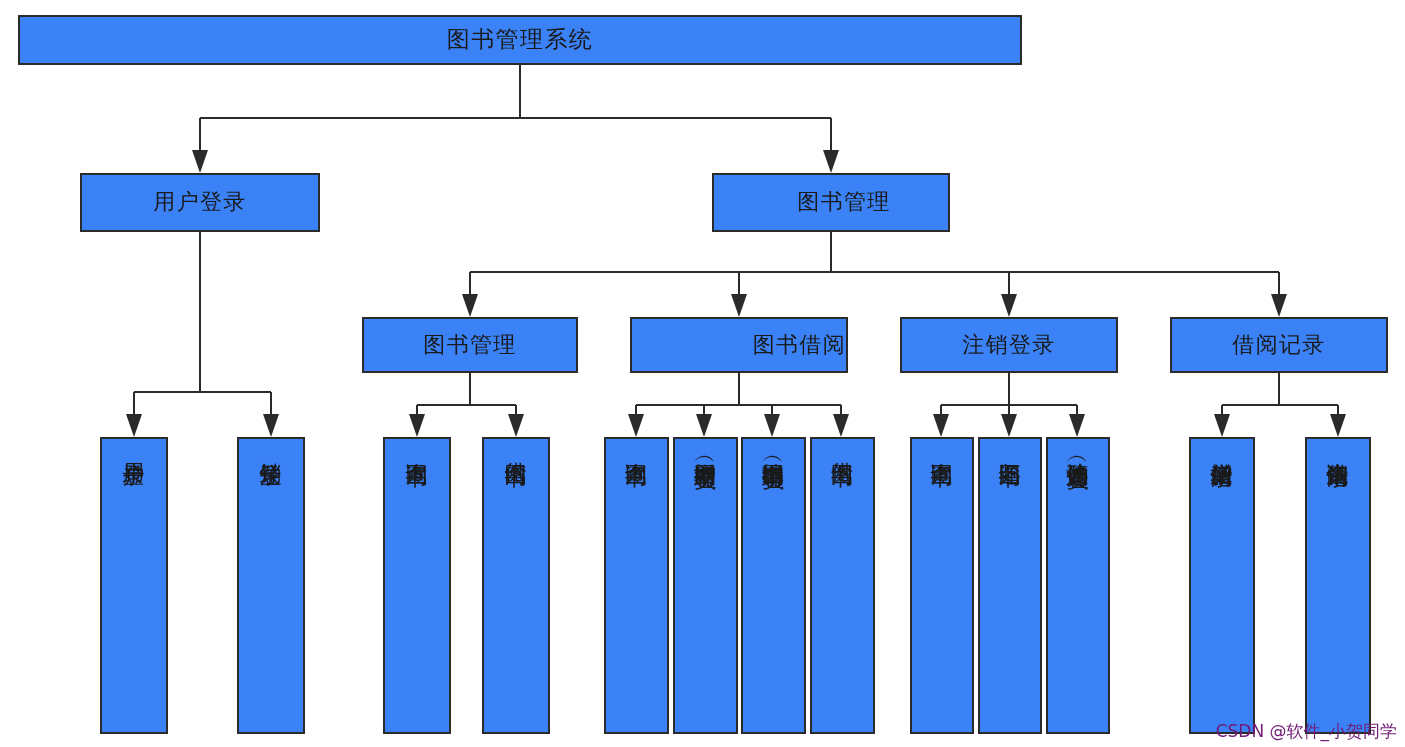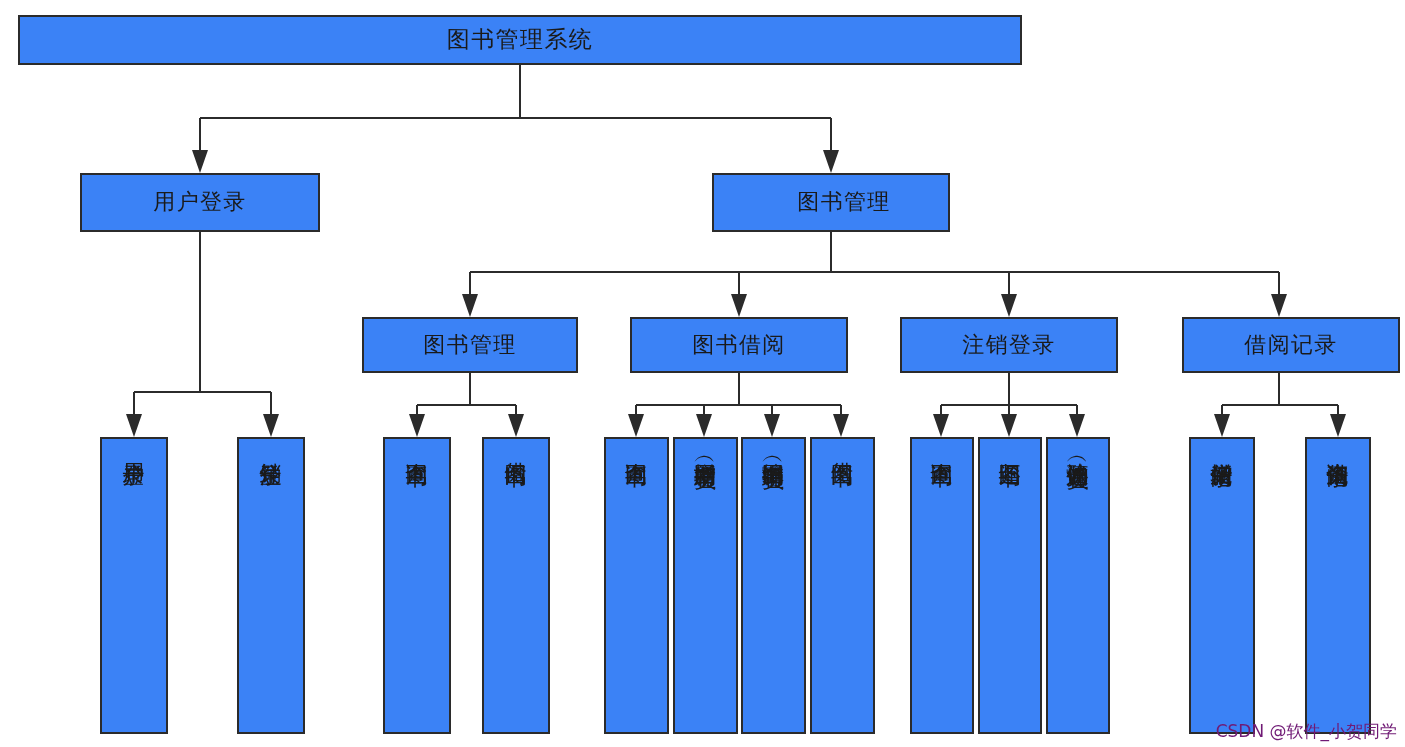--- a/index.html
+++ b/index.html
@@ -168,27 +168,27 @@
   <div class="node h" style="left:80px; top:173px; width:240px; height:59px;">
     <span class="lbl">用户登录</span>
   </div>
   <div class="node h" style="left:712px; top:173px; width:238px; height:59px;padding-left:26px;">
     <span class="lbl">图书管理</span>
   </div>
 
   <div class="node h" style="left:362px; top:317px; width:216px; height:56px;">
     <span class="lbl">图书管理</span>
   </div>
-  <div class="node h" style="left:630px; top:317px; width:218px; height:56px;">
+  <div class="node h" style="left:630px; top:317px; width:218px; height:56px;justify-content:flex-end;">
     <span class="lbl">图书借阅</span>
   </div>
   <div class="node h" style="left:900px; top:317px; width:218px; height:56px;">
     <span class="lbl">注销登录</span>
   </div>
-  <div class="node h" style="left:1170px; top:317px; width:218px; height:56px;margin-left:12px;">
+  <div class="node h" style="left:1170px; top:317px; width:218px; height:56px;">
     <span class="lbl">借阅记录</span>
   </div>
 
   <div class="node v" style="left:100px; top:437px; width:68px; height:297px;">
     <span class="lbl">用户登录</span>
   </div>
   <div class="node v" style="left:237px; top:437px; width:68px; height:297px;">
     <span class="lbl">注销登录</span>
   </div>
 

